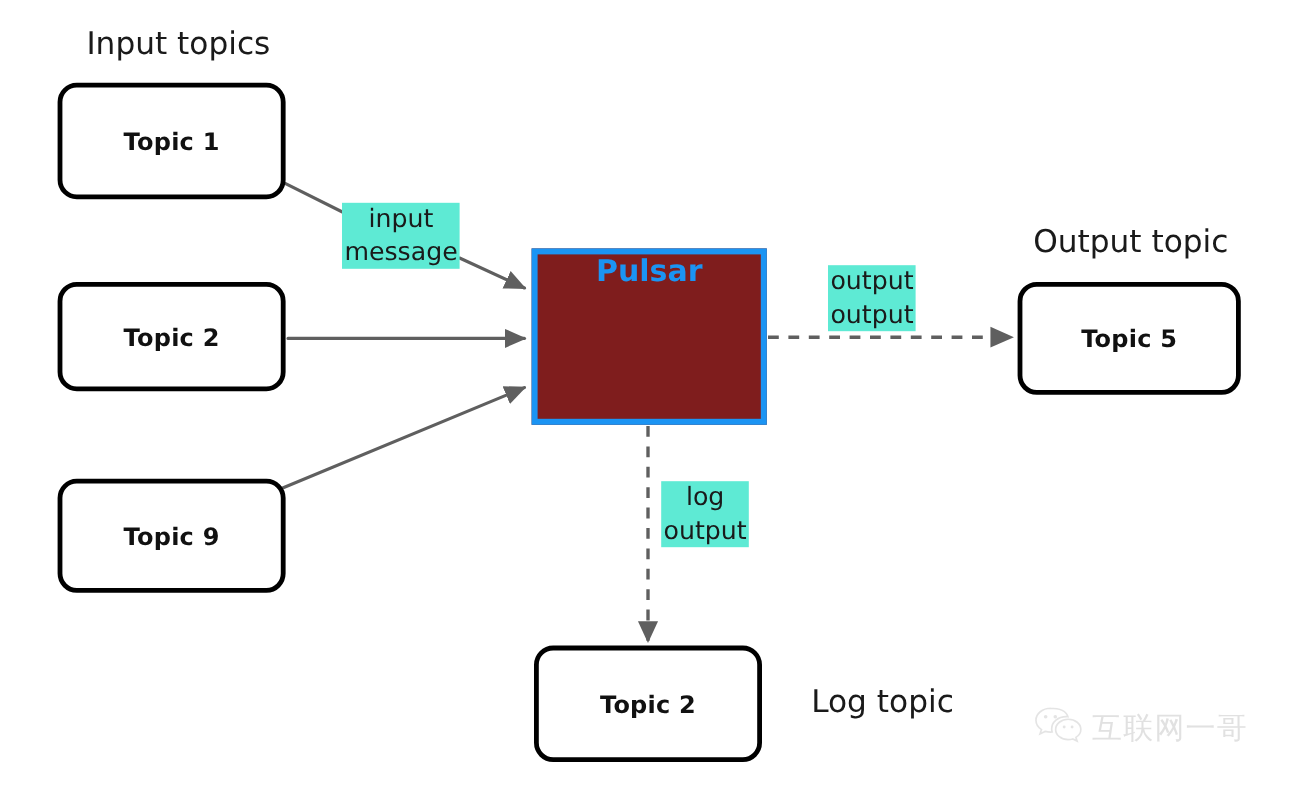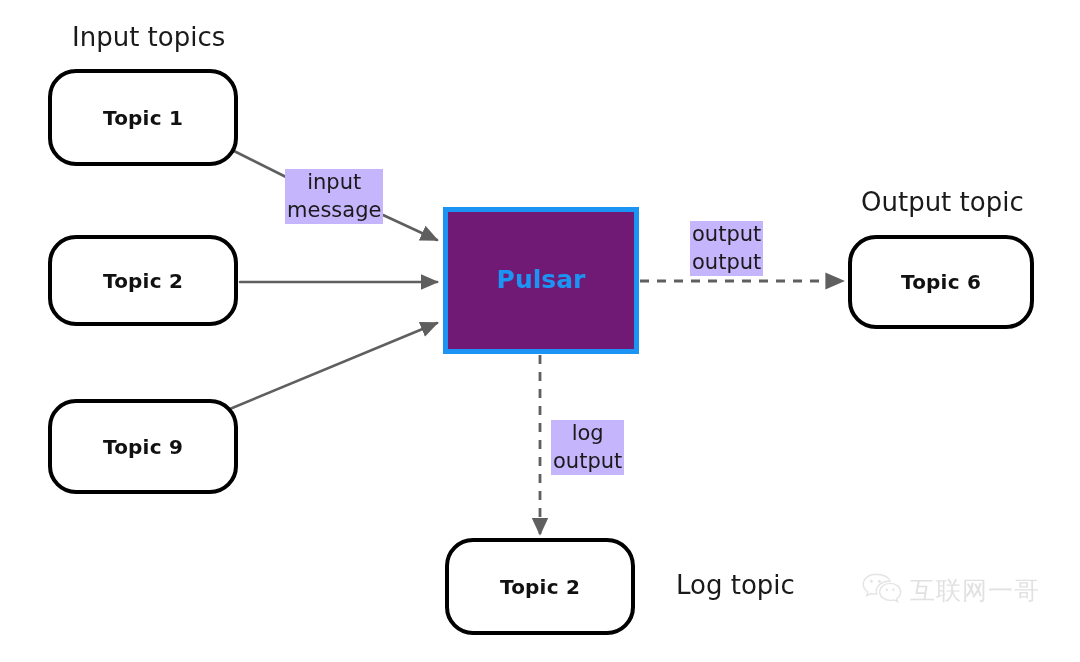--- a/index.html
+++ b/index.html
@@ -26,39 +26,39 @@
     height: 662px;
     pointer-events: none;
   }
 
   
   .topic {
     position: absolute;
     box-sizing: border-box;
     background: #ffffff;
     border: 4px solid #000000;
-    border-radius: 28px;
+    border-radius: 16px;
     display: flex;
     align-items: center;
     justify-content: center;
     font-weight: bold;
     font-size: 20px;
     color: #111111;
     letter-spacing: 0.2px;
   }
 
   
   .process-box {
     position: absolute;
     box-sizing: border-box;
-    background: #701a75;
+    background: #7f1d1d;
     border: 5px solid #1b94f3;
     display: flex;
     flex-direction: row;
-    align-items: center;
+    align-items: flex-start;
     justify-content: center;
     color: #1b94f3;
     font-weight: bold;
     font-size: 25px;
     line-height: 1.15;
   }
   .process-box .pline { display: block; }
 
   
   .caption {
@@ -70,31 +70,32 @@
   }
 
   
   .edge-label {
     position: absolute;
     font-size: 21px;
     color: #1a1a1a;
     text-align: center;
     line-height: 1.32;
     white-space: nowrap;
-    background: #c4b5fd;
+    background: #5eead4;
     padding: 0 2px;
   }
 
   
   .watermark {
     position: absolute;
     display: flex;
     align-items: center;
     gap: 8px;
     opacity: 0.55;
+    margin-top: 16px;
   }
   .watermark .wm-text {
     font-size: 25px;
     color: #c9c9c9;
     letter-spacing: 1px;
     white-space: nowrap;
   }
 </style>
 </head>
 <body>
@@ -148,42 +149,42 @@
 
   <div class="topic" style="left:48px; top:235px; width:190px; height:91px;">
     <span>Topic 2</span>
   </div>
 
   <div class="topic" style="left:48px; top:399px; width:190px; height:95px;">
     <span>Topic 9</span>
   </div>
 
   <div class="topic" style="left:848px; top:235px; width:186px; height:94px;">
-    <span>Topic 6</span>
+    <span>Topic 5</span>
   </div>
 
   <div class="topic" style="left:445px; top:538px; width:190px; height:97px;">
     <span>Topic 2</span>
   </div>
 
   <div class="process-box" style="left:443px; top:207px; width:196px; height:147px;">
     <span class="pline">Pulsar</span>
   </div>
 
   <div class="edge-label" style="left:285px; top:169px;">
     <div>input</div>
     <div>message</div>
   </div>
 
   <div class="edge-label" style="left:690px; top:221px;">
     <div>output</div>
     <div>output</div>
   </div>
 
-  <div class="edge-label" style="left:551px; top:420px;">
+  <div class="edge-label" style="left:551px; top:401px;">
     <div>log</div>
     <div>output</div>
   </div>
 
   <div class="watermark" style="left:862px; top:572px;">
     <span>
       <svg width="40" height="33" viewBox="0 0 40 33" xmlns="http://www.w3.org/2000/svg">
         <path d="M13.6 2.2C6.8 2.2 1.3 6.7 1.3 12.2c0 3.1 1.8 5.9 4.6 7.8l-1.2 3.6 4.2-2.1c1.4.4 2.9.6 4.7.6.4 0 .8 0 1.2-.1-.3-.9-.4-1.8-.4-2.7 0-5.6 5.4-10.1 12.1-10.1.5 0 .9 0 1.4.1-1.1-4.2-5.9-7.1-15.3-7.1z" fill="none" stroke="#cfcfcf" stroke-width="1.4"></path>
         <circle cx="9.4" cy="9.3" r="1.5" fill="#cfcfcf"></circle>
         <circle cx="17.4" cy="9.3" r="1.5" fill="#cfcfcf"></circle>

